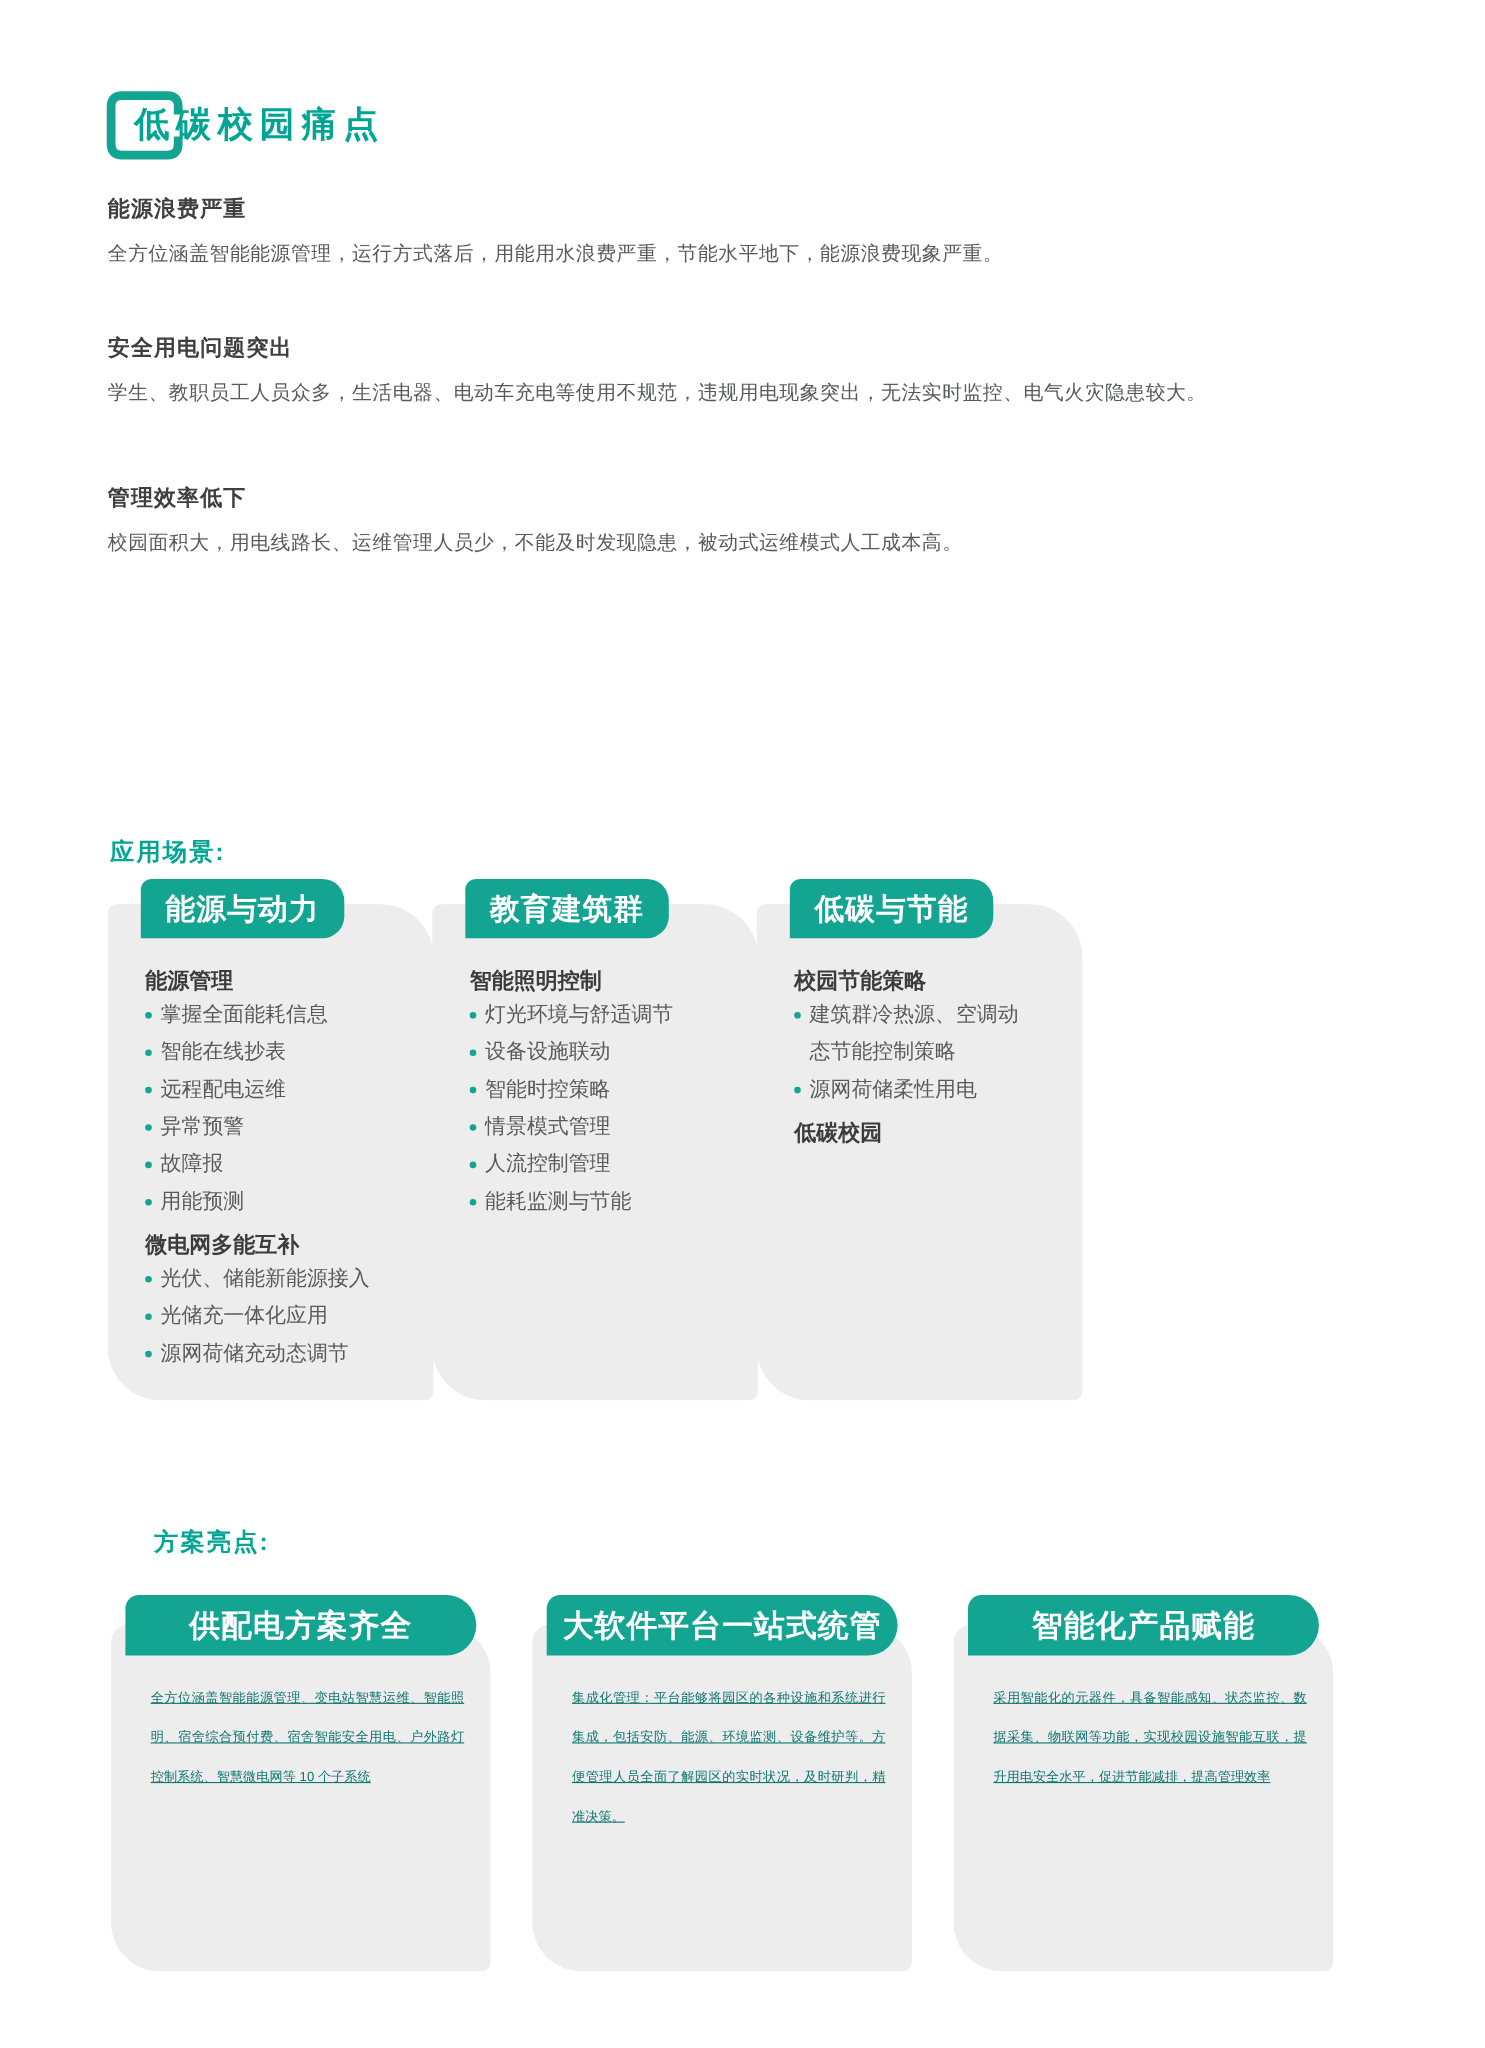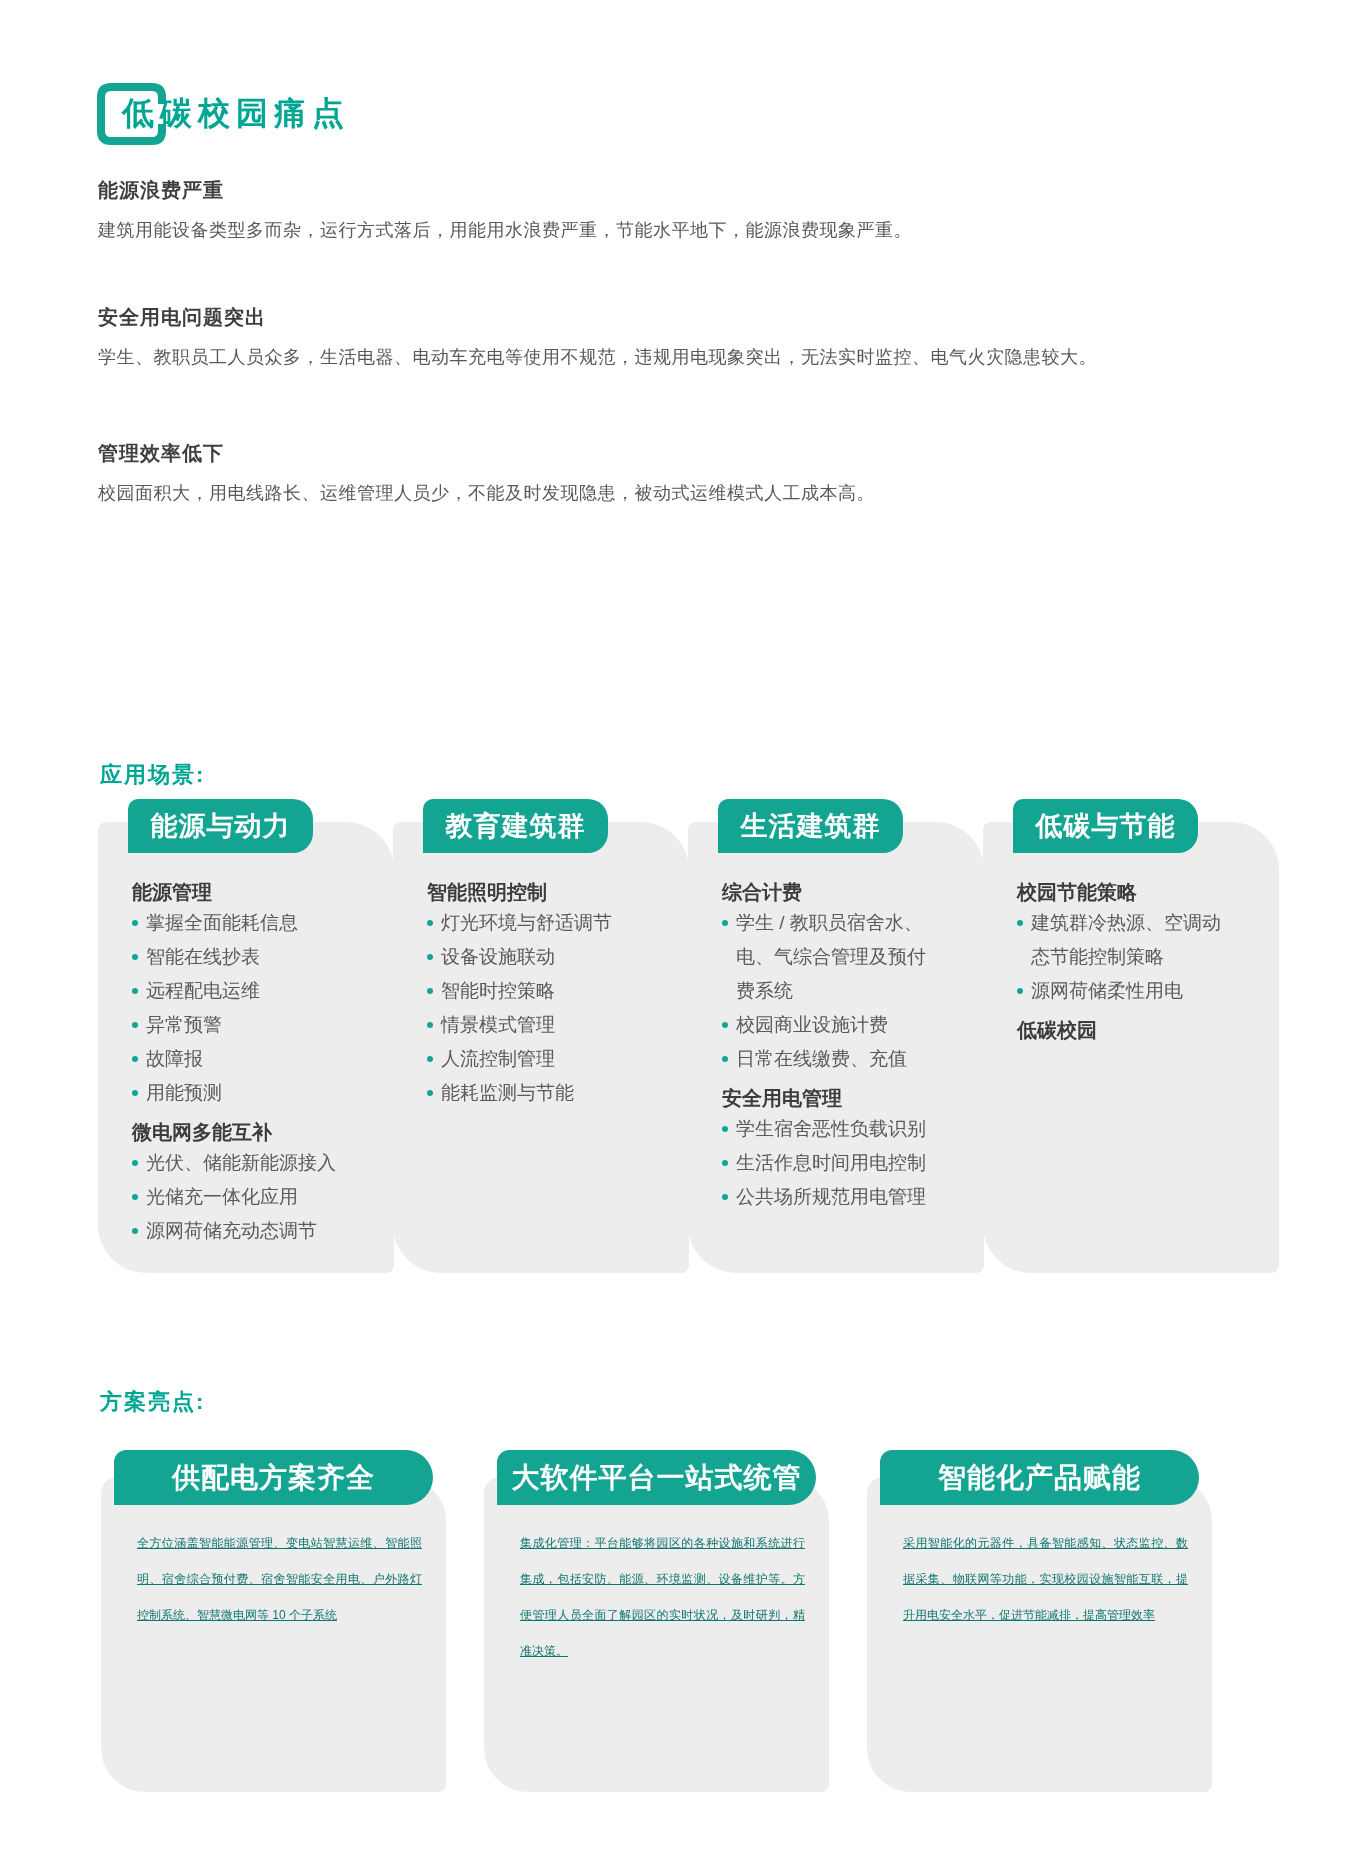--- a/index.html
+++ b/index.html
@@ -22,21 +22,21 @@
   .pain h3{margin:0 0 13px 0;font-size:20px;line-height:28px;font-weight:700;color:#3f3f3f;letter-spacing:1px;}
   .pain p{margin:0;font-size:18px;line-height:27px;color:#58595b;letter-spacing:0.5px;}
   #pain-0{top:176px;} #pain-1{top:303px;} #pain-2{top:439px;}
 
   
   .section-label{
     position:absolute;left:100px;margin:0;
     font-size:22px;line-height:26px;font-weight:700;color:var(--accent);letter-spacing:2px;
   }
   #scenarios-label{top:762px;}
-  #highlights-label{top:1389px;}
+  #highlights-label{top:1389px;margin-left:40px;}
 
   
   .scn-row{position:absolute;left:98px;top:799px;display:flex;gap:26px;}
   .scn-card{position:relative;width:269px;height:474px;}
   .scn-head{
     position:absolute;left:30px;top:0;width:185px;height:54px;z-index:2;
     background:var(--headerBg);color:#ffffff;font-size:27px;font-weight:700;
     line-height:54px;text-align:center;letter-spacing:1px;
     border-radius:10px 20px 20px 0;
   }
@@ -75,21 +75,21 @@
 </head>
 <body style="--accent: #00A693; --headerBg: #14A492; --cardBg: #EDEDED;">
 
 <svg class="title-icon" viewBox="0 0 74 64" aria-hidden="true">
   <path d="M66 22 V15 Q66 5 56 5 H15 Q5 5 5 15 V49 Q5 59 15 59 H56 Q66 59 66 49 V42" fill="none" stroke="#14A492" stroke-width="8"></path>
 </svg>
 <h1 class="page-title">低碳校园痛点</h1>
 
 <section class="pain" id="pain-0">
   <h3>能源浪费严重</h3>
-  <p>建筑用能设备类型多而杂，运行方式落后，用能用水浪费严重，节能水平地下，能源浪费现象严重。</p>
+  <p>全方位涵盖智能能源管理，运行方式落后，用能用水浪费严重，节能水平地下，能源浪费现象严重。</p>
 </section>
 <section class="pain" id="pain-1">
   <h3>安全用电问题突出</h3>
   <p>学生、教职员工人员众多，生活电器、电动车充电等使用不规范，违规用电现象突出，无法实时监控、电气火灾隐患较大。</p>
 </section>
 <section class="pain" id="pain-2">
   <h3>管理效率低下</h3>
   <p>校园面积大，用电线路长、运维管理人员少，不能及时发现隐患，被动式运维模式人工成本高。</p>
 </section>
 
@@ -123,39 +123,20 @@
           <li>灯光环境与舒适调节</li>
           <li>设备设施联动</li>
           <li>智能时控策略</li>
           <li>情景模式管理</li>
           <li>人流控制管理</li>
           <li>能耗监测与节能</li>
         </ul>
       </div>
     </div>
     <div class="scn-card">
-      <div class="scn-head">生活建筑群</div>
-      <div class="scn-body">
-        <h4 class="grp-head">综合计费</h4>
-        <ul class="grp-list">
-          <li>学生 / 教职员宿舍水、
-电、气综合管理及预付
-费系统</li>
-          <li>校园商业设施计费</li>
-          <li>日常在线缴费、充值</li>
-        </ul>
-        <h4 class="grp-head">安全用电管理</h4>
-        <ul class="grp-list">
-          <li>学生宿舍恶性负载识别</li>
-          <li>生活作息时间用电控制</li>
-          <li>公共场所规范用电管理</li>
-        </ul>
-      </div>
-    </div>
-    <div class="scn-card">
       <div class="scn-head">低碳与节能</div>
       <div class="scn-body">
         <h4 class="grp-head">校园节能策略</h4>
         <ul class="grp-list">
           <li>建筑群冷热源、空调动
 态节能控制策略</li>
           <li>源网荷储柔性用电</li>
         </ul>
         <h4 class="grp-head">低碳校园</h4>
       </div>

